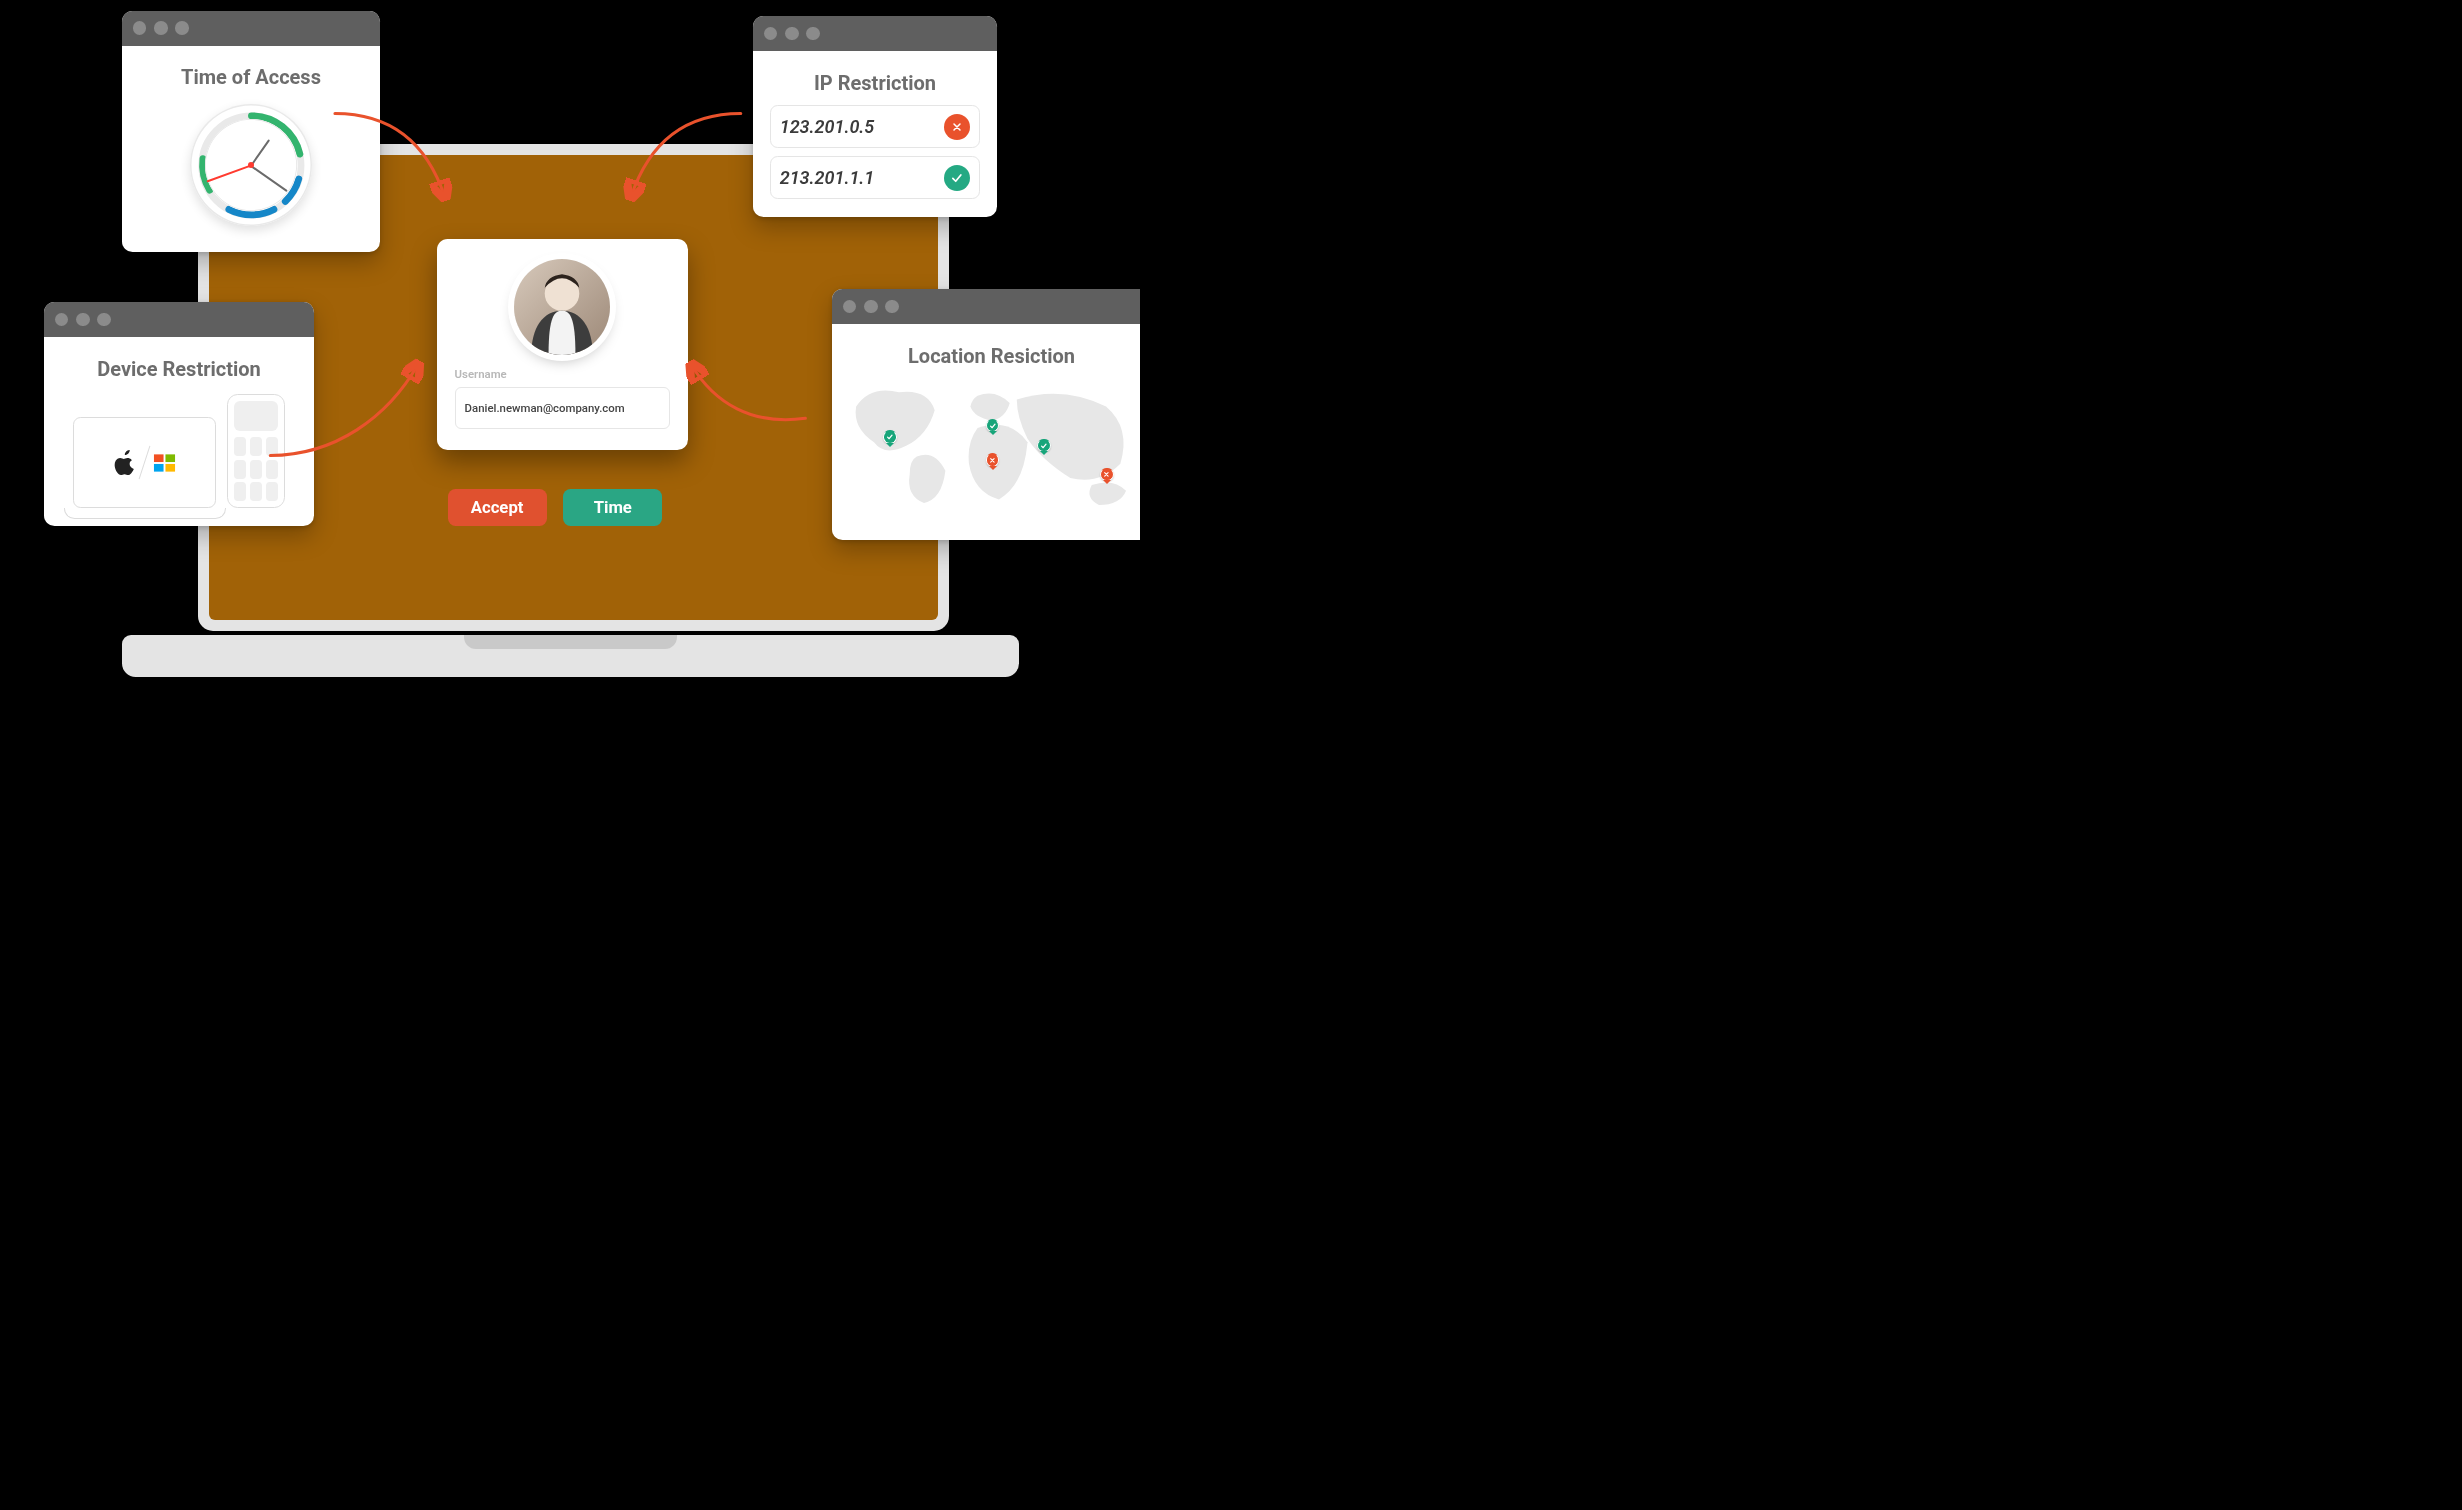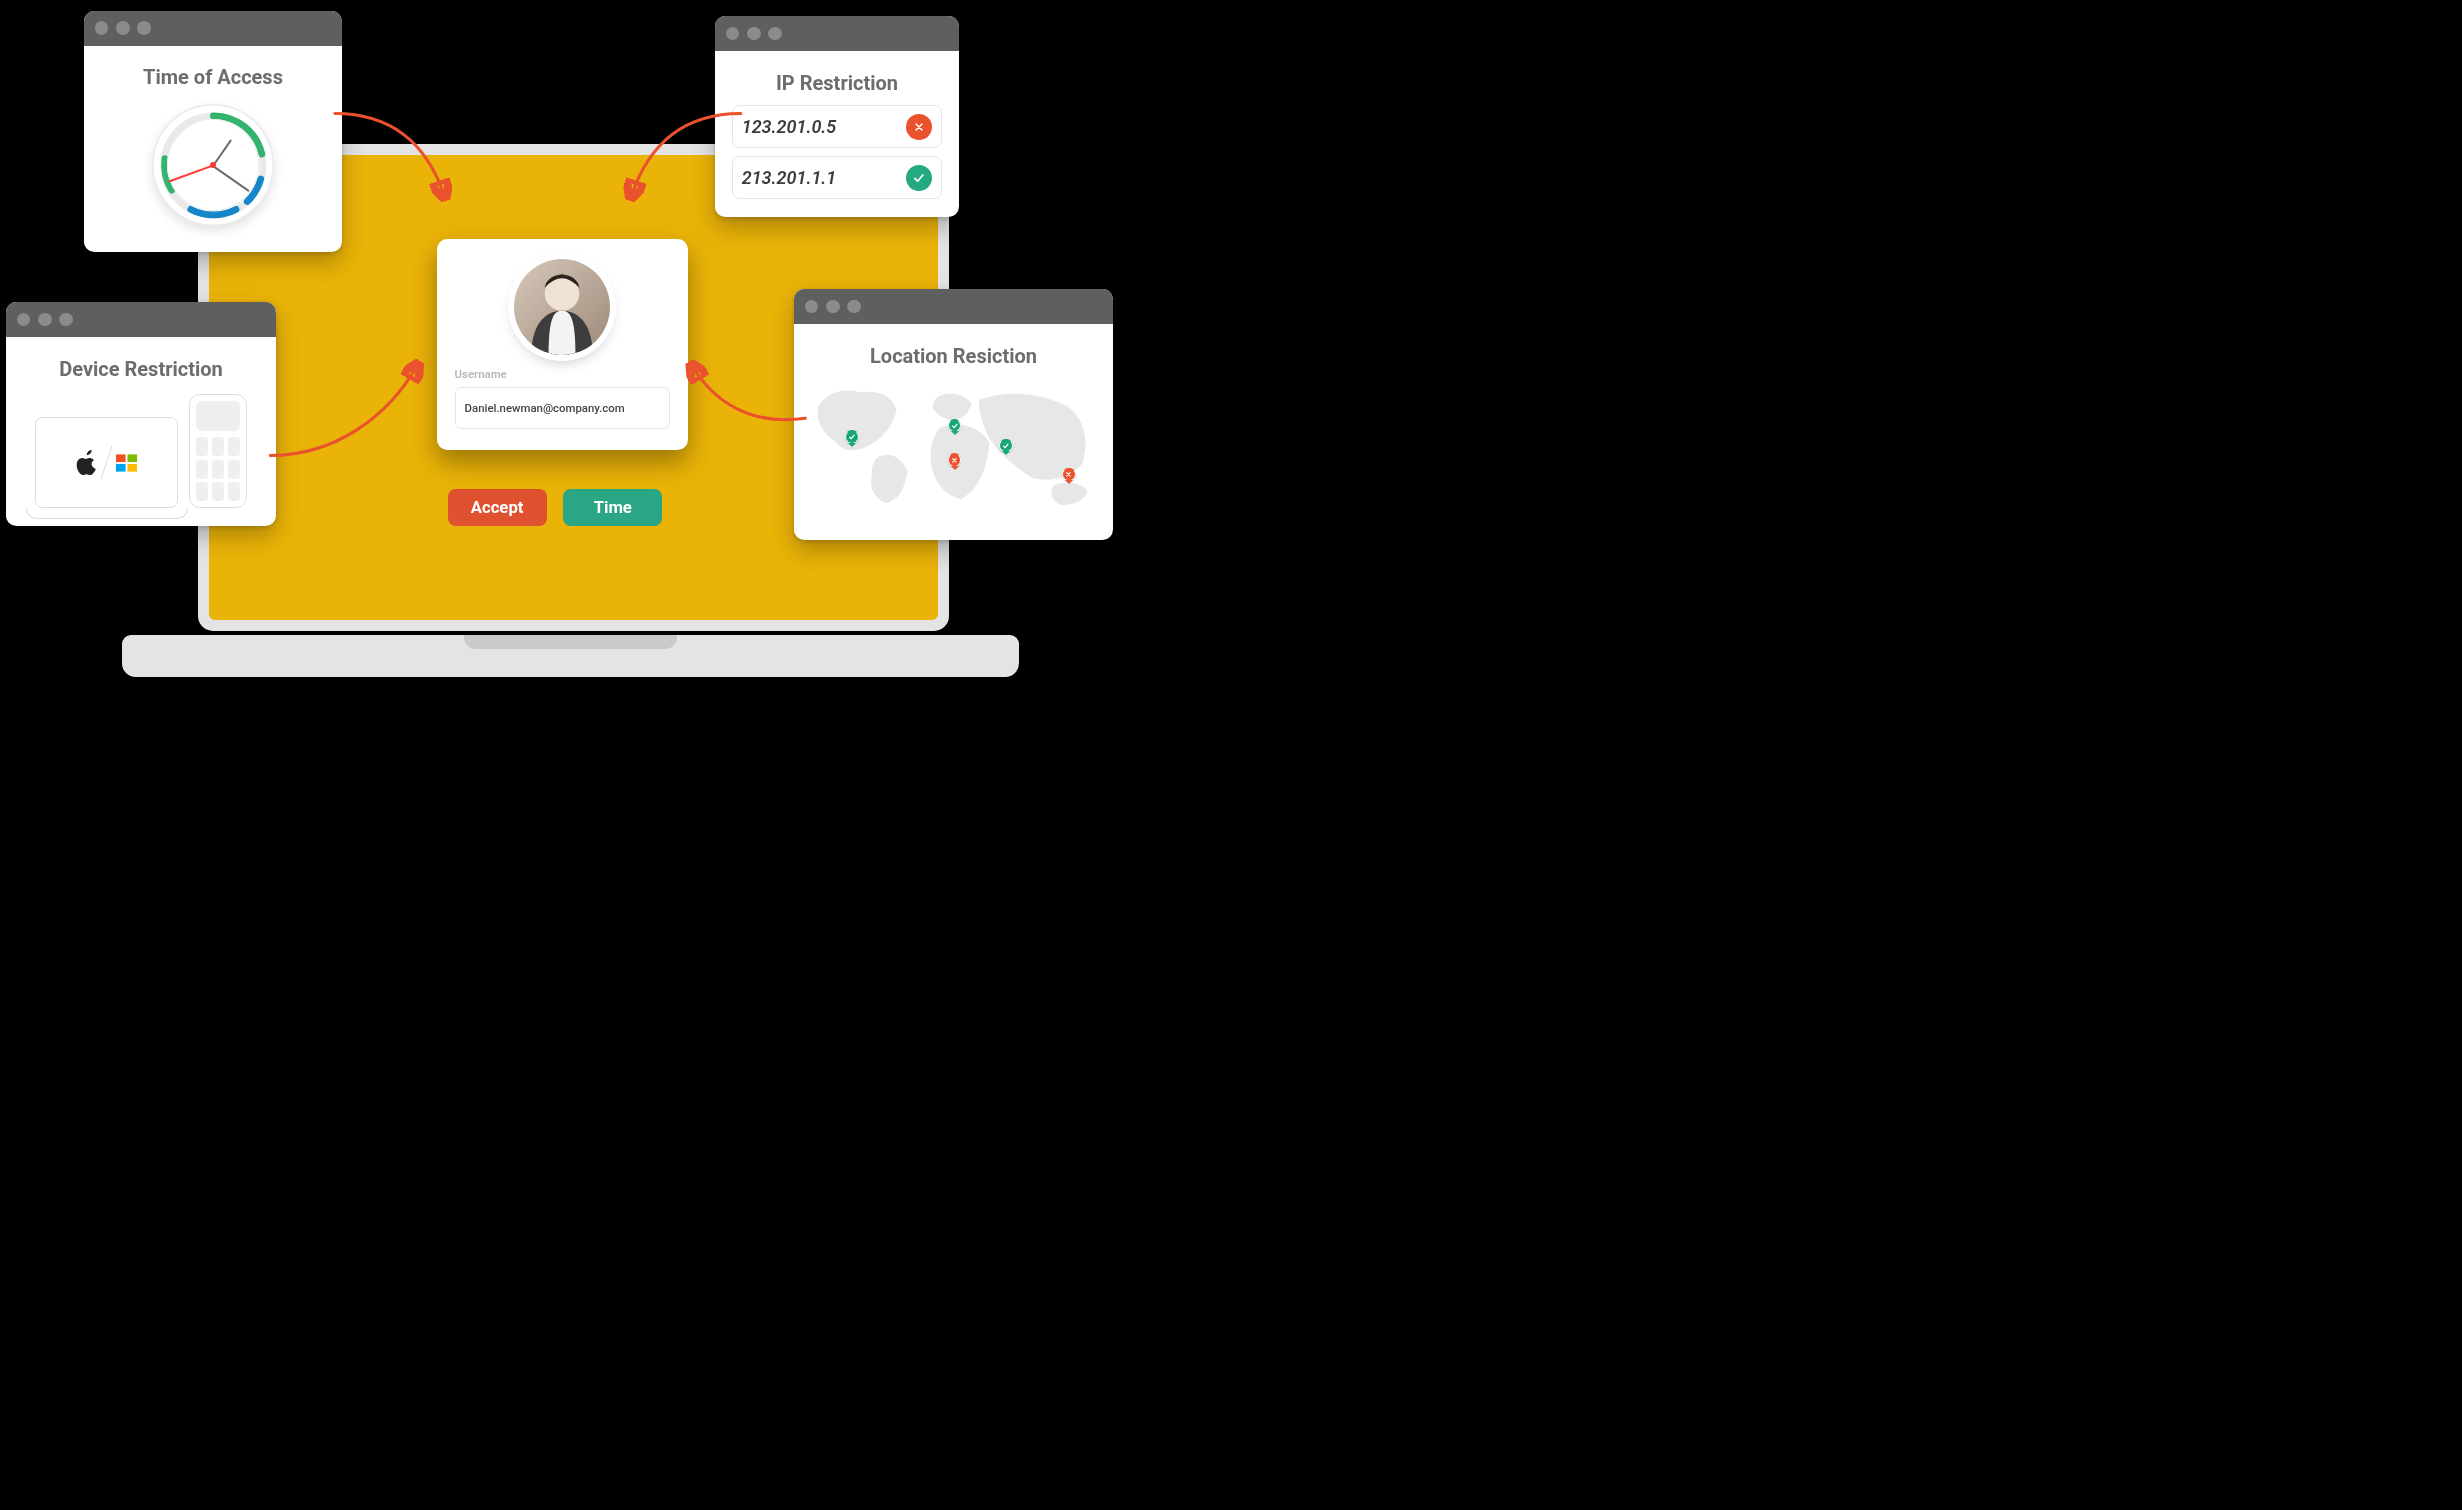--- a/index.html
+++ b/index.html
@@ -17,21 +17,21 @@
   .monitor-frame {
     position: absolute;
     left: 198px; top: 144px;
     width: 751px; height: 487px;
     background: #e4e4e4;
     border-radius: 15px;
     padding: 10.6px;
   }
   .monitor-screen {
     width: 100%; height: 100%;
-    background: #eab308;
+    background: #a16207;
     border-radius: 6px;
     position: relative;
   }
   .monitor-base {
     position: absolute;
     left: 122px; top: 635px;
     width: 897px; height: 42px;
     background: #e4e4e4;
     border-radius: 9px 9px 13.7px 13.7px;
   }
@@ -43,20 +43,21 @@
     border-radius: 0 0 12px 12px;
   }
 
   
   .miniwin {
     position: absolute;
     background: #fff;
     border-radius: 10.6px;
     box-shadow: 0 10.6px 23px rgba(0,0,0,.25), 0 1.5px 4.6px rgba(0,0,0,.15);
     overflow: hidden;
+    margin-left: 38px;
   }
   .miniwin .titlebar {
     height: 35px;
     background: #5f5f5f;
     display: flex;
     align-items: center;
     padding-left: 10.6px;
     gap: 7.6px;
   }
   .titlebar .dot {

